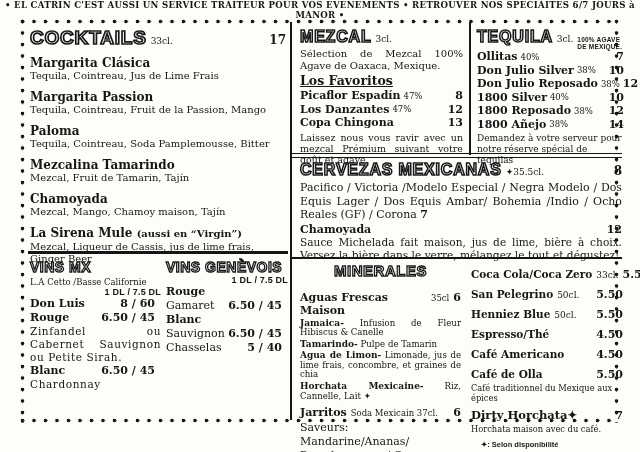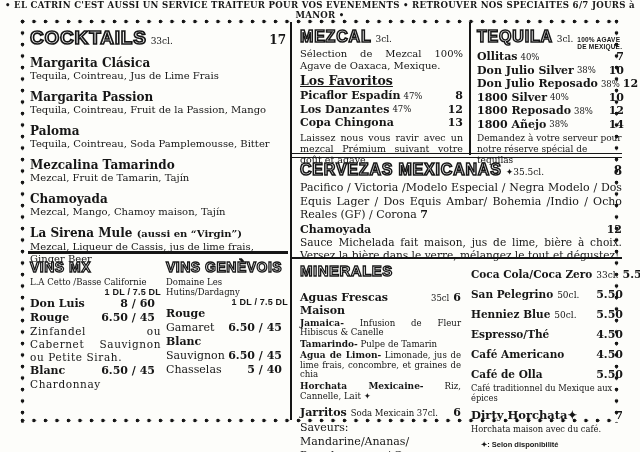--- a/index.html
+++ b/index.html
@@ -235,40 +235,39 @@
     <div class="v-desc">Zinfandel ou Cabernet Sauvignon ou Petite Sirah.</div>
     <div class="v-row">
       <span class="vn">Blanc</span>
       <span class="vp">6.50 /  45</span>
     </div>
     <div class="v-desc">Chardonnay</div>
   </div>
 
   <div class="section" style="left:166px; top:259px; width:122px;">
     <div class="disp disp-sm">VINS GENÈVOIS</div>
-    <div class="v-producer">Domaine Les Hutins/Dardagny</div>
     <div class="v-size">1 DL / 7.5 DL</div>
     <div class="v-label">Rouge</div>
     <div class="v-row">
       <span class="vn plain">Gamaret</span>
       <span class="vp">6.50 /  45</span>
     </div>
     <div class="v-label">Blanc</div>
     <div class="v-row">
       <span class="vn plain">Sauvignon</span>
       <span class="vp">6.50 /  45</span>
     </div>
     <div class="v-row">
       <span class="vn plain">Chasselas</span>
       <span class="vp">5   /  40</span>
     </div>
   </div>
 
   <div class="section" style="left:300px; top:263px; width:161px;">
-    <div class="disp disp-sm" style="font-size:15px;">MINERALES</div>
+    <div class="disp disp-sm" style="font-size:15px;text-align:center;">MINERALES</div>
     <div class="mnl-row">
       <span class="mnl-name">Aguas Frescas Maison</span>
       <span class="mnl-size">35cl</span>
       <span class="mnl-price">6</span>
     </div>
     <div class="flavor"><b>Jamaica-</b> <span>Infusion de Fleur Hibiscus &amp; Canelle</span></div>
     <div class="flavor"><b>Tamarindo-</b> <span>Pulpe de Tamarin</span></div>
     <div class="flavor"><b>Agua de Limon-</b> <span>Limonade, jus de lime frais, concombre, et graines de chia</span></div>
     <div class="flavor"><b>Horchata Mexicaine-</b> <span>Riz, Cannelle, Lait ✦</span></div>
     <div class="mnl-row" style="margin-top:5px;">

